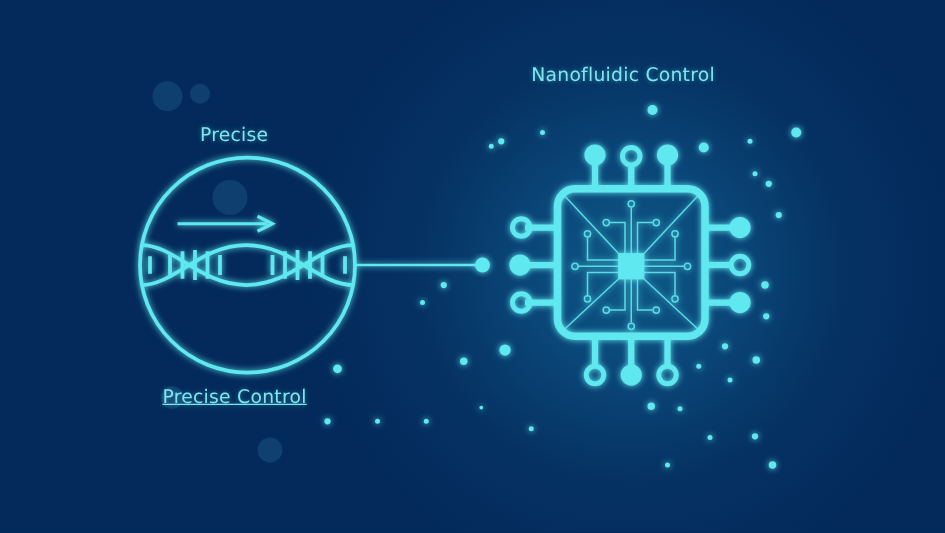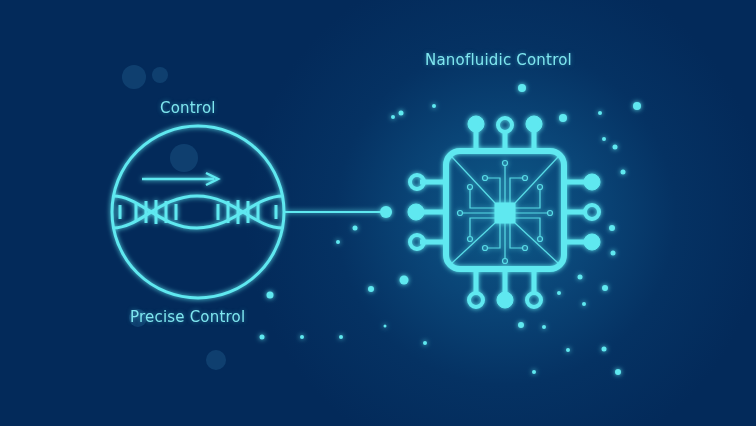--- a/index.html
+++ b/index.html
@@ -156,16 +156,16 @@
         <circle cx="302" cy="337" r="2"></circle>
       <circle cx="341" cy="337" r="2"></circle>
         <circle cx="425" cy="343" r="2"></circle>
         <circle cx="568" cy="350" r="2"></circle>
       <circle cx="604" cy="349" r="2.5"></circle>
         <circle cx="618" cy="372" r="3"></circle>
         <circle cx="534" cy="372" r="2"></circle>
       <circle cx="385" cy="326" r="1.5"></circle>
     </g>
   </svg>
-  <div class="label" style="left:160px;top:99px;">Control</div>
-  <div class="label" style="left:130px;top:308px;">Precise Control</div>
+  <div class="label" style="left:160px;top:99px;">Precise</div>
+  <div class="label" style="left:130px;top:308px;text-decoration:underline;">Precise Control</div>
   <div class="label" style="left:425px;top:51px;">Nanofluidic Control</div>
 </div>
 
 </body></html>

